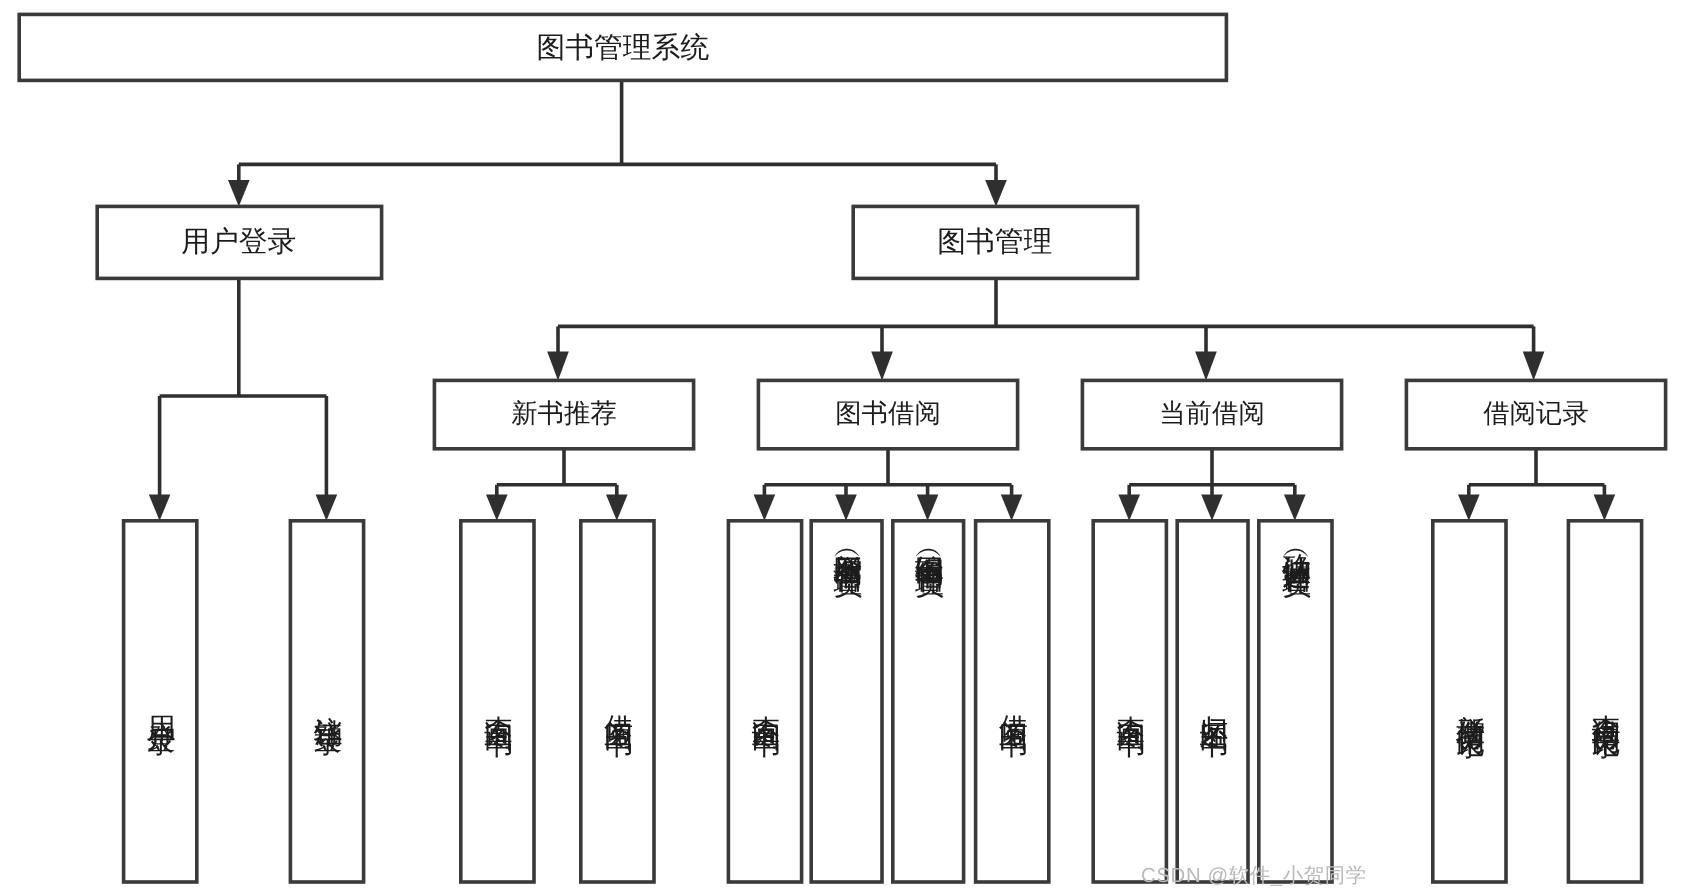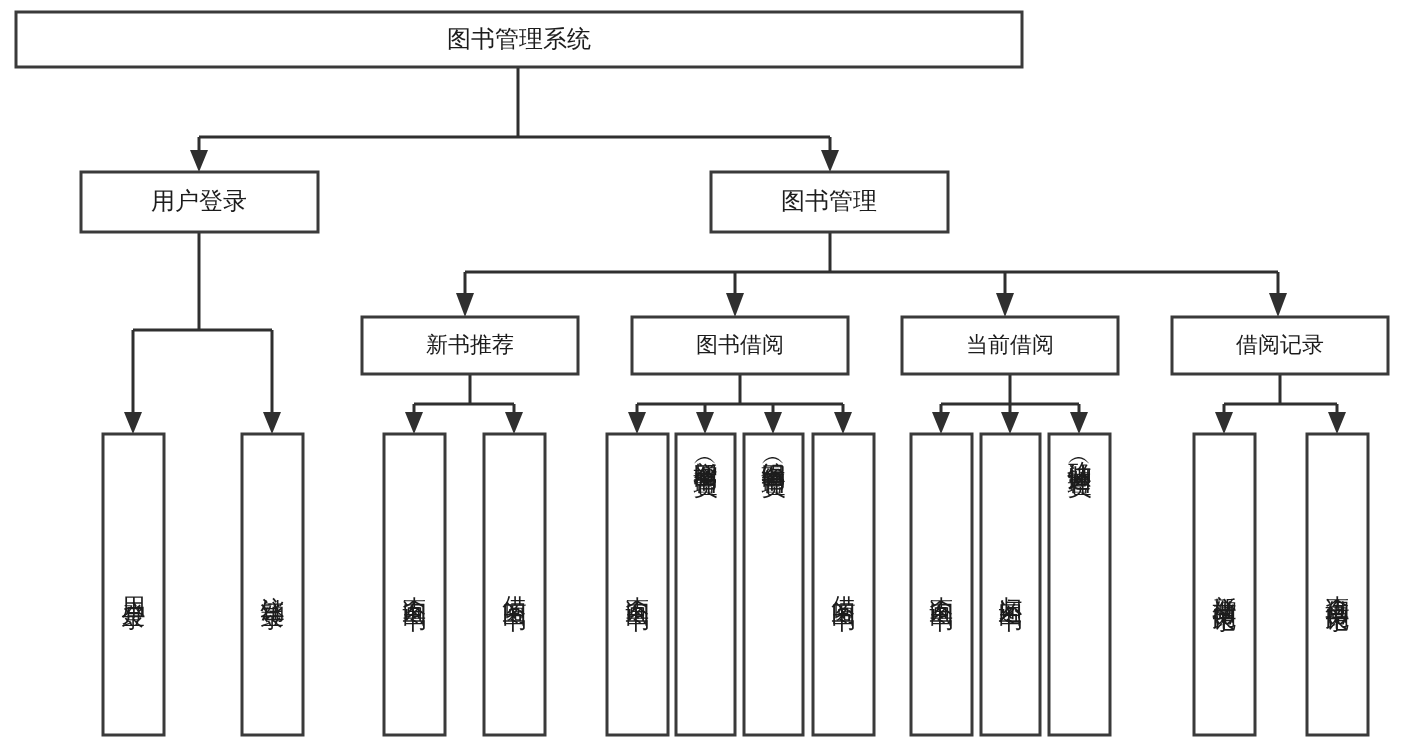--- a/index.html
+++ b/index.html
@@ -228,13 +228,14 @@
     </div>
 
     <div class="vlabel" style="position:absolute;left:1194px;top:434px;width:61px;height:301px;display:flex;align-items:center;justify-content:center;">
       <span style="writing-mode:vertical-rl;text-orientation:upright;font-size:24px;color:#1c1c1c;letter-spacing:3px;line-height:1;">新增借阅记录</span>
     </div>
     <div class="vlabel" style="position:absolute;left:1307px;top:434px;width:61px;height:301px;display:flex;align-items:center;justify-content:center;">
       <span style="writing-mode:vertical-rl;text-orientation:upright;font-size:24px;color:#1c1c1c;letter-spacing:3px;line-height:1;">查询借阅记录</span>
     </div>
   </div>
 
+  <div class="watermark">CSDN @软件_小贺同学</div>
 </div>
 
 </body></html>

